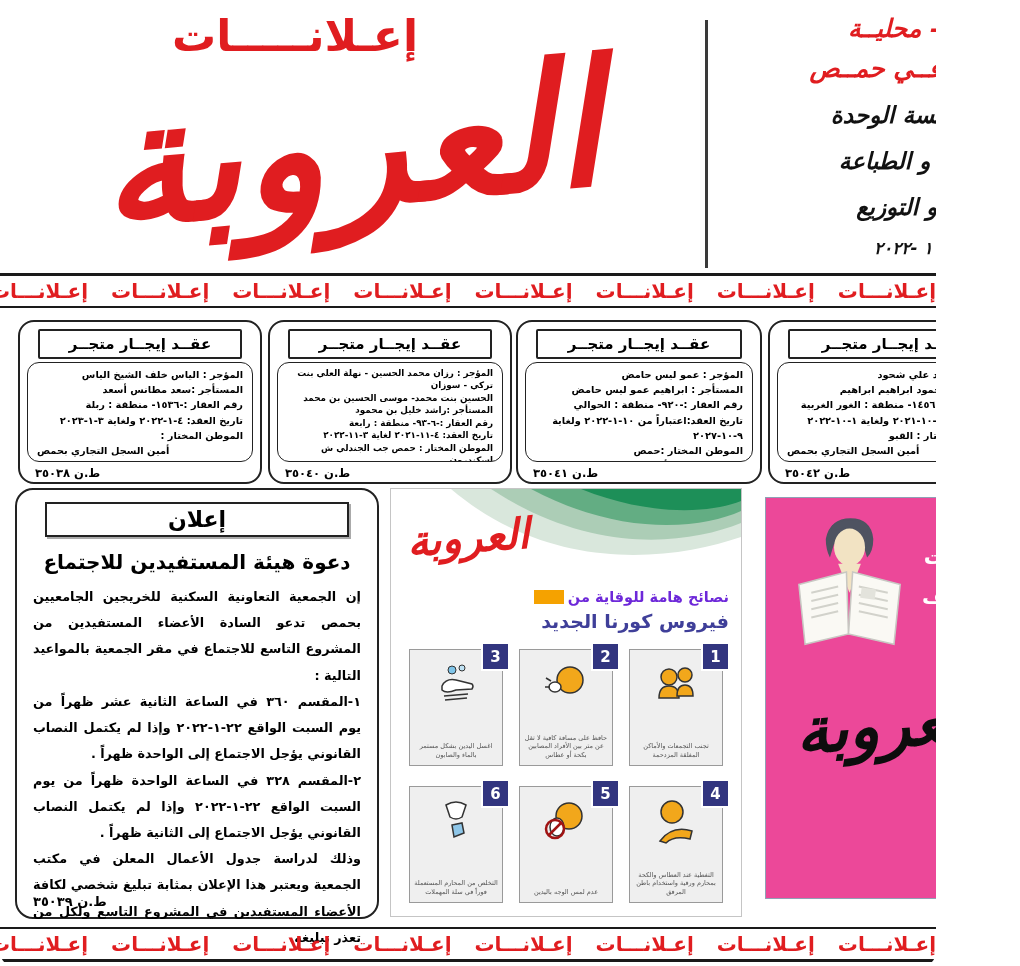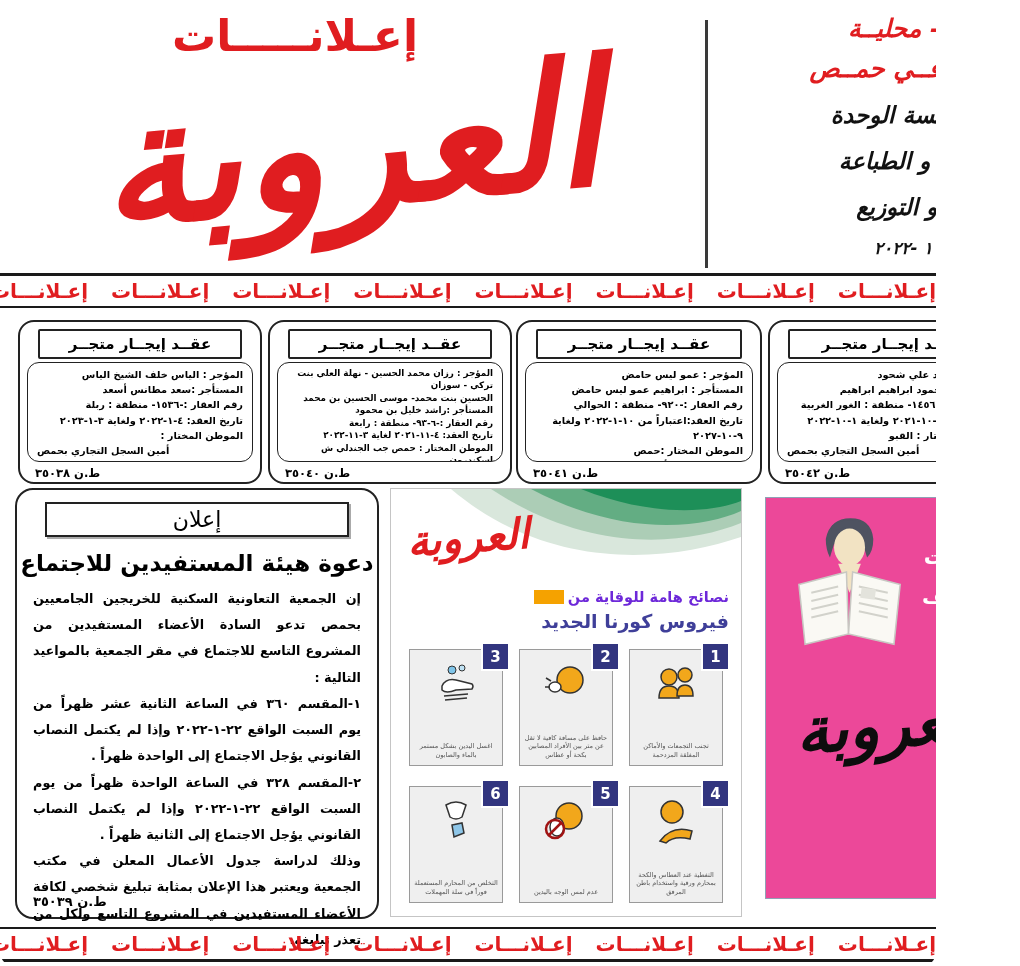--- a/index.html
+++ b/index.html
@@ -39,22 +39,22 @@
            border-radius:12px;padding:4px 9px 0;font-size:9.8px;font-weight:bold;line-height:1.55;
            text-align:right;overflow:hidden;}
   .ad-dense .ad-body{font-size:8.8px;line-height:1.42;}
   .ad-center{text-align:left;}
   .ad-tn{position:absolute;bottom:2px;left:12px;font-size:11.5px;font-weight:bold;background:#fff;padding:0 3px;}
 
   
   .ann{position:absolute;left:15px;top:488px;width:360px;height:427px;border:2px solid #222;
        border-radius:18px;background:#fff;}
   .ann-title{margin:12px 28px 0;border:2px solid #222;text-align:center;font-size:22px;
-             font-weight:normal;padding:3px 10px;box-shadow:2px 2px 0 #aaa;}
-  .ann-sub{text-align:center;font-size:23px;font-weight:bold;margin-top:13px;}
+             font-weight:bold;padding:3px 10px;box-shadow:2px 2px 0 #aaa;}
+  .ann-sub{text-align:center;font-size:20px;font-weight:bold;margin-top:13px;}
   .ann-body{margin:10px 16px 0;font-size:12.8px;font-weight:bold;line-height:2.05;text-align:justify;}
   .ann-body p{margin:0;}
   .ann-sign{text-align:center;font-size:14px;font-weight:bold;margin-top:8px;line-height:2.3;}
   .ann-tn{position:absolute;bottom:8px;left:16px;font-size:13px;font-weight:bold;}
 
   
   .covid{position:absolute;left:390px;top:488px;width:350px;height:427px;background:#fff;
          border:1px solid #c5c5c5;overflow:hidden;}
   .covid-wave{position:absolute;top:0;left:0;width:100%;height:96px;}
   .covid-logo{position:absolute;top:24px;left:16px;font-size:42px;font-weight:bold;font-style:italic;

